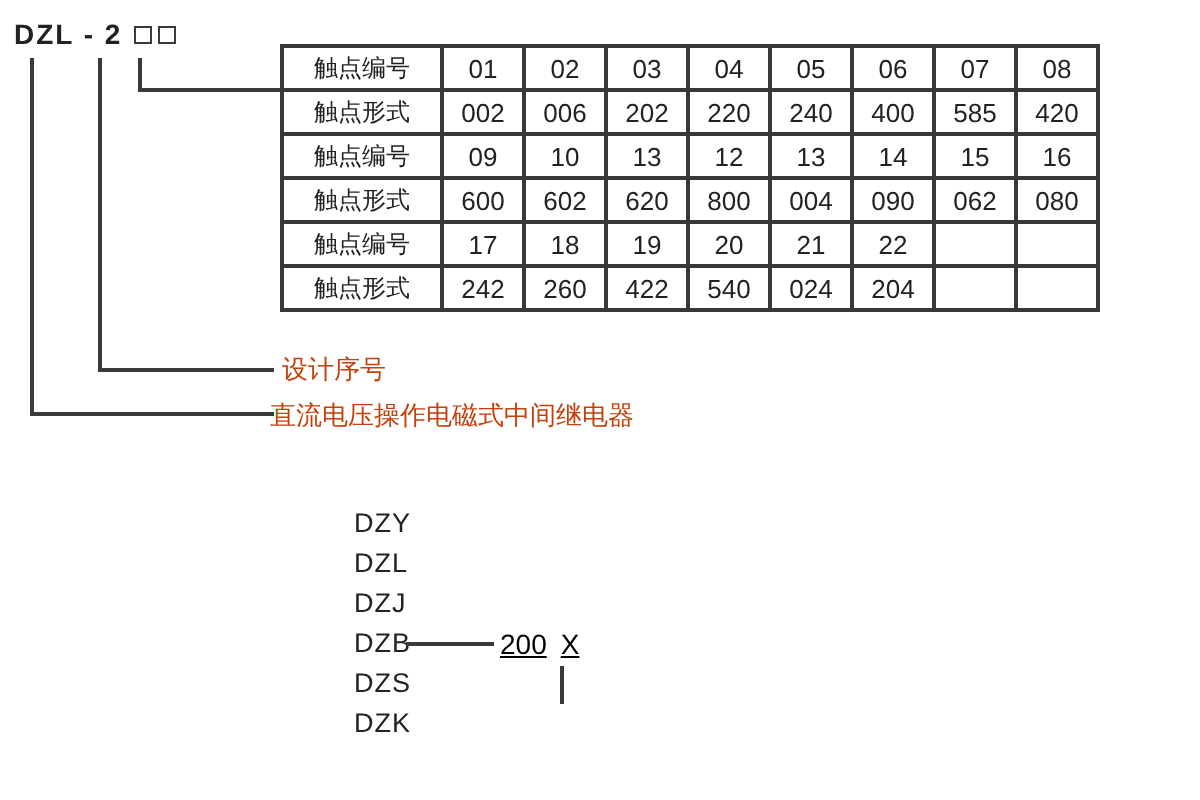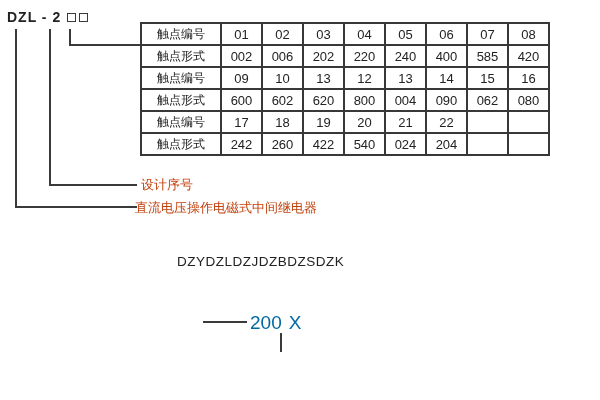--- a/index.html
+++ b/index.html
@@ -78,37 +78,38 @@
     color: #c2410c;
     white-space: nowrap;
   }
 
   
   .series-list {
     position: absolute;
     left: 177px;
     top: 252px;
     display: flex;
-    flex-direction: row;
+    flex-direction: column;
   }
   .series-item {
     height: 20px;
     line-height: 20px;
     font-size: 13.5px;
     letter-spacing: 0.5px;
     color: #222222;
   }
   .suffix-text {
     position: absolute;
     left: 250px;
     top: 315px;
-    font-size: 19px;
+    font-size: 14px;
     line-height: 15px;
-    color: #0369a1;
-    white-space: nowrap;
+    color: #000000;
+    white-space: nowrap;
+    text-decoration: underline;
   }
   .suffix-x { margin-left: 7px; }
   .indicator-note {
     position: absolute;
     left: 266px;
     top: 355px;
     font-size: 13px;
     line-height: 15px;
     color: #222222;
     white-space: nowrap;

